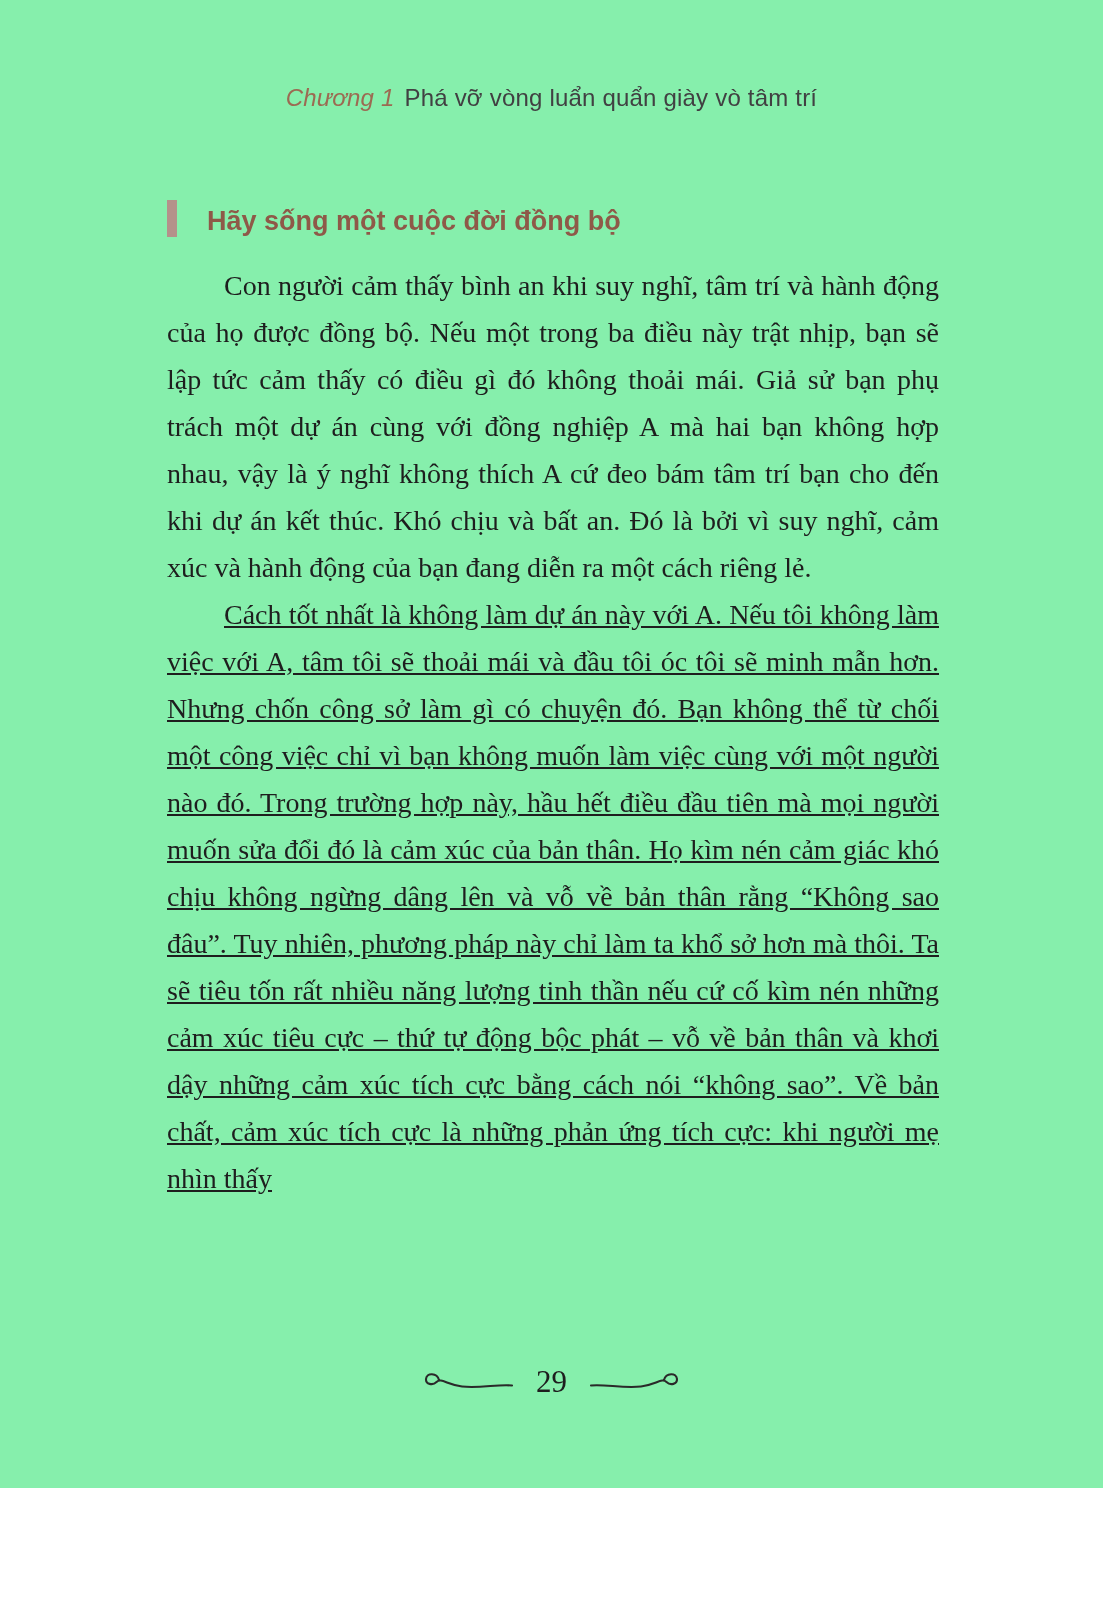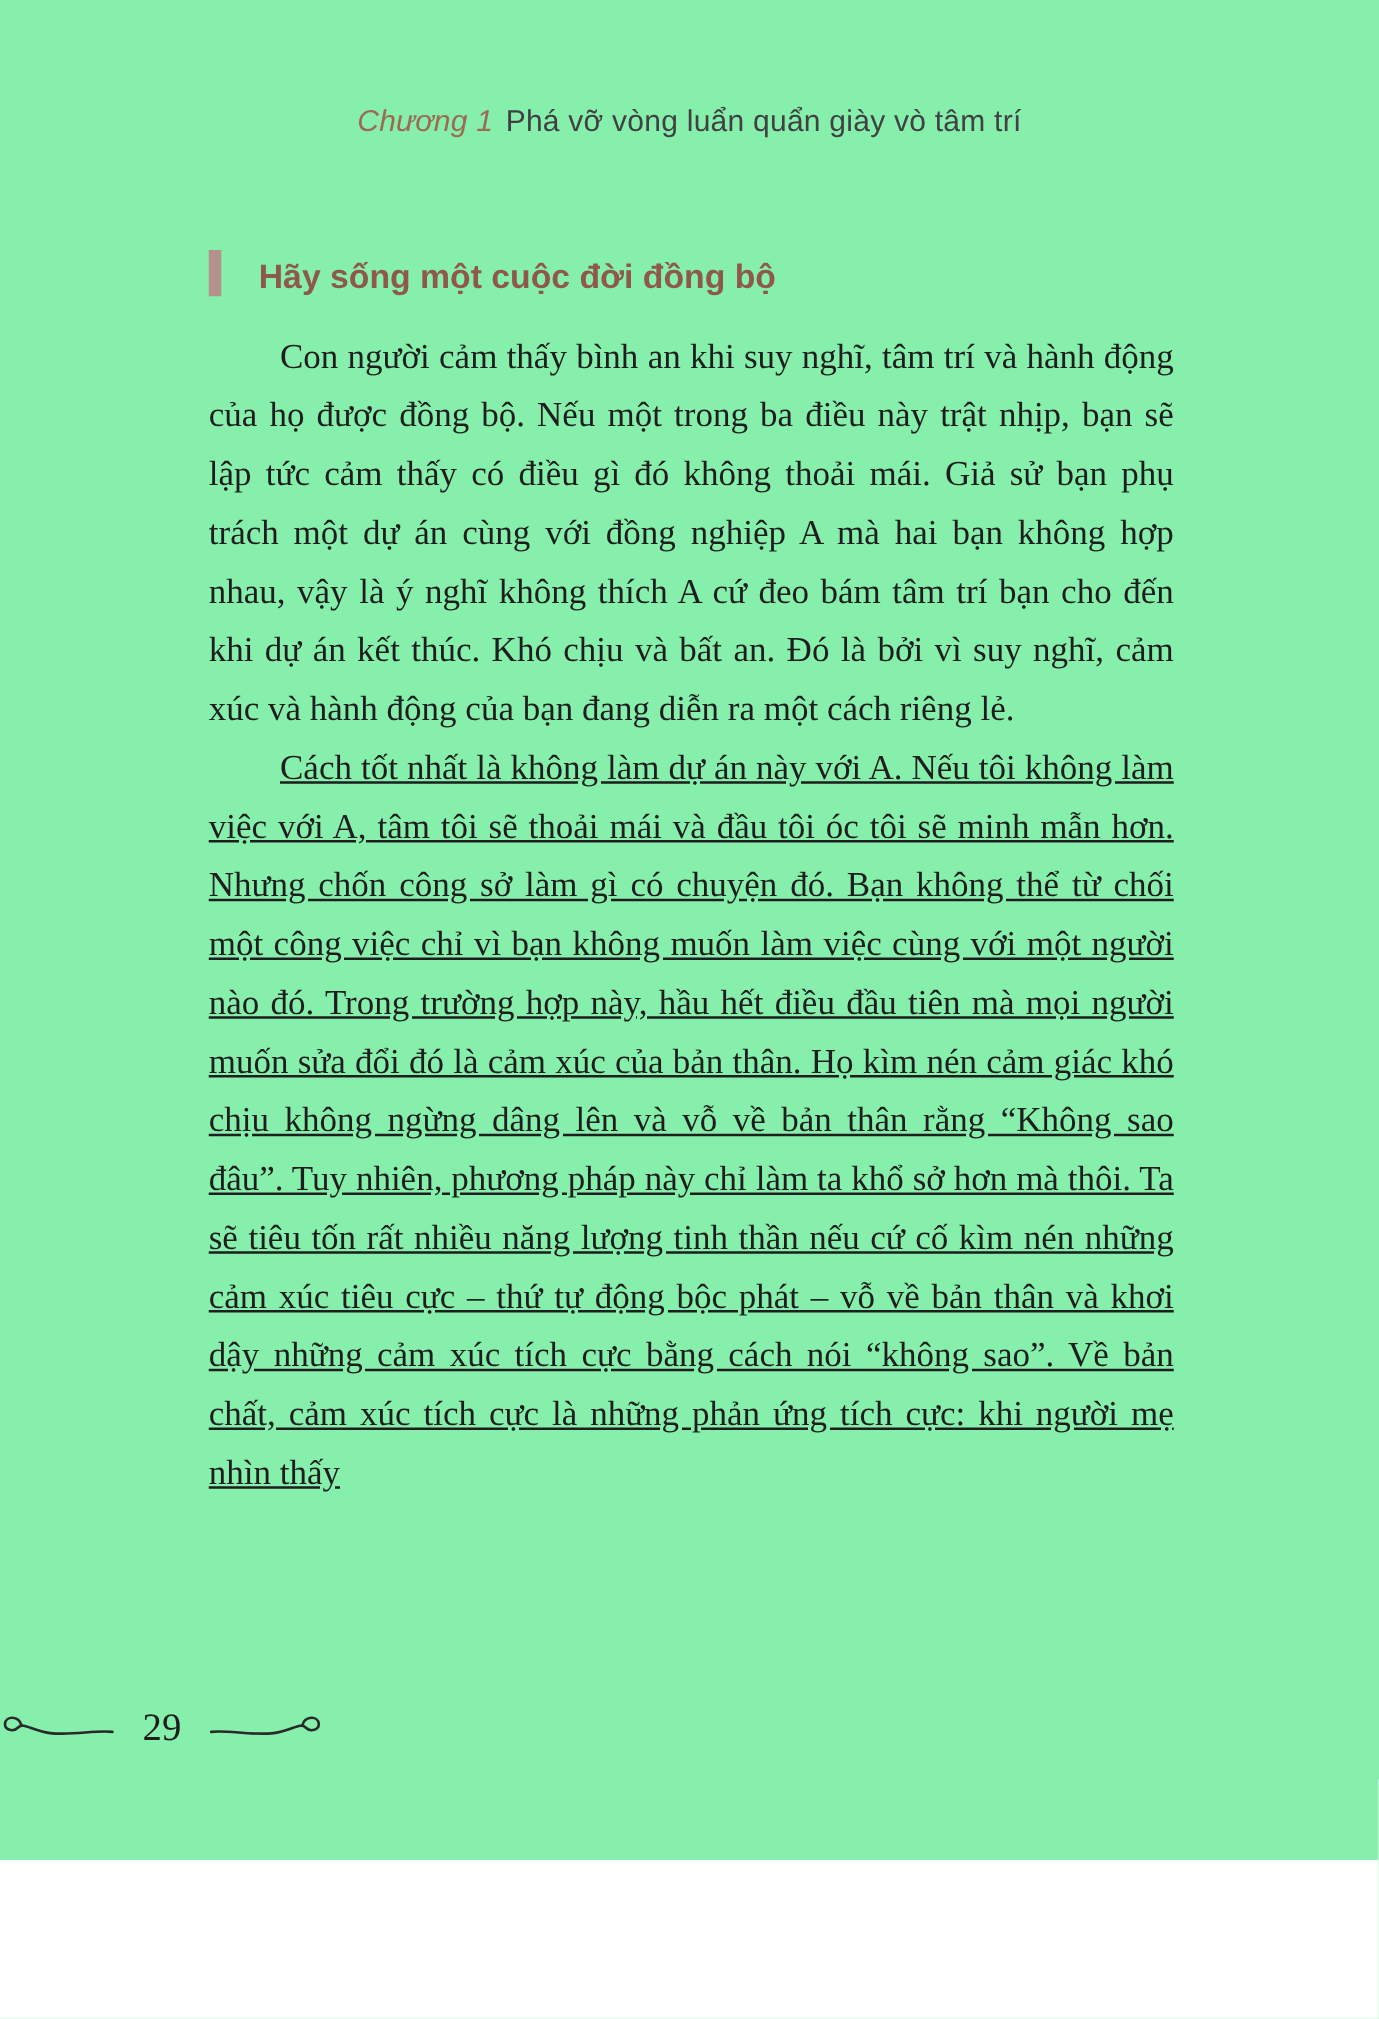--- a/index.html
+++ b/index.html
@@ -69,21 +69,21 @@
     font-weight: bold;
     font-size: 27px;
     color: #8e5948;
   }
   .footer {
     position: absolute;
     left: 0;
     bottom: 88px;
     width: 100%;
     display: flex;
-    justify-content: flex-start;
+    justify-content: center;
     align-items: center;
     gap: 22px;
   }
   .page-number {
     font-family: "Liberation Serif", serif;
     font-size: 31px;
     color: #1e1e1e;
   }
   .flourish {
     display: block;

